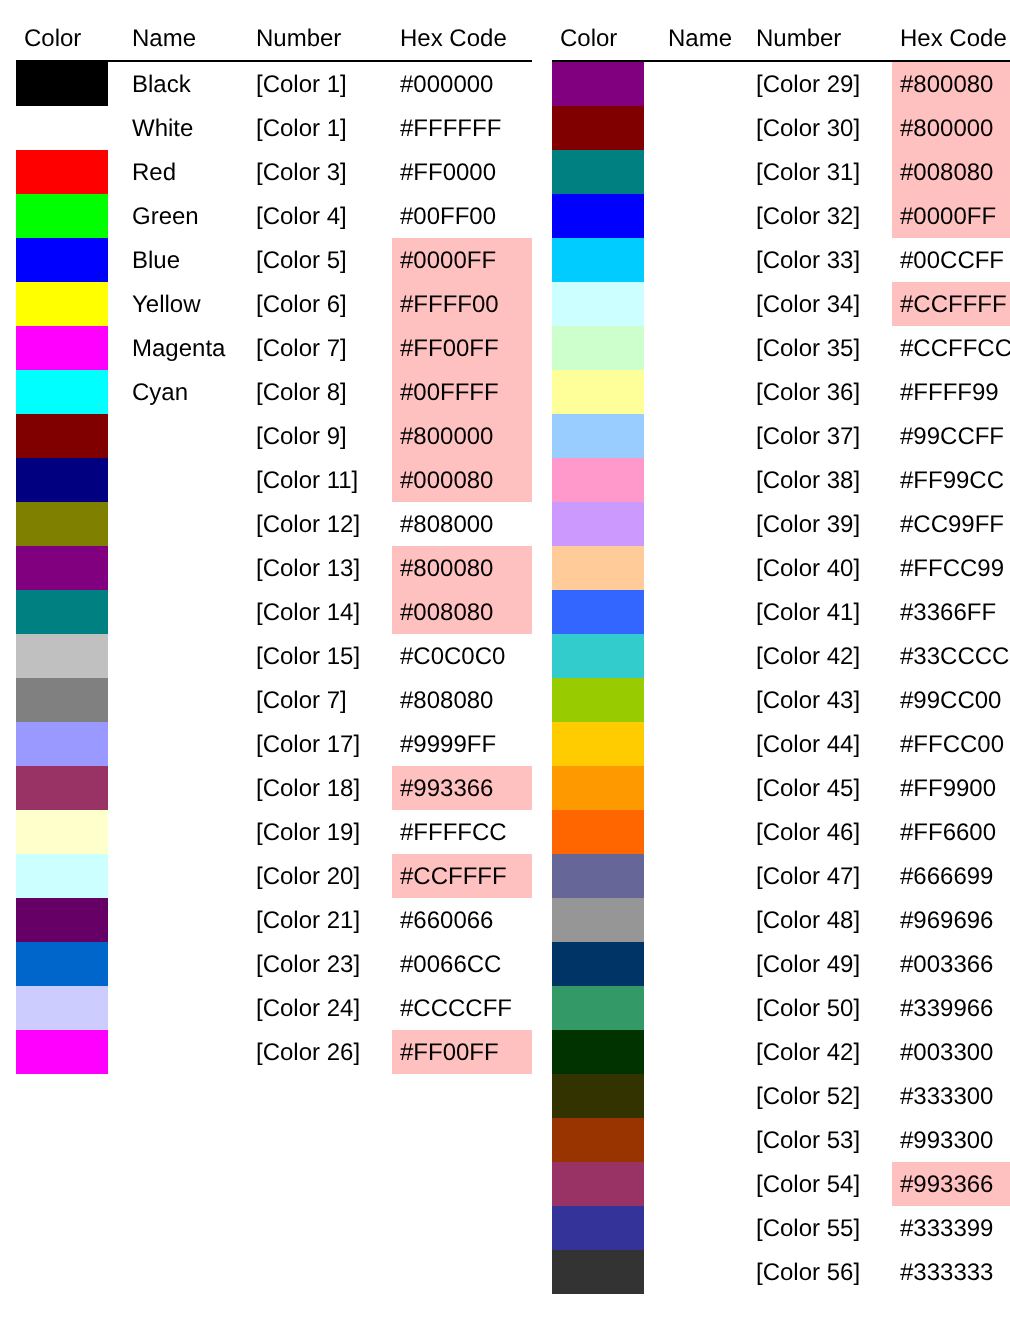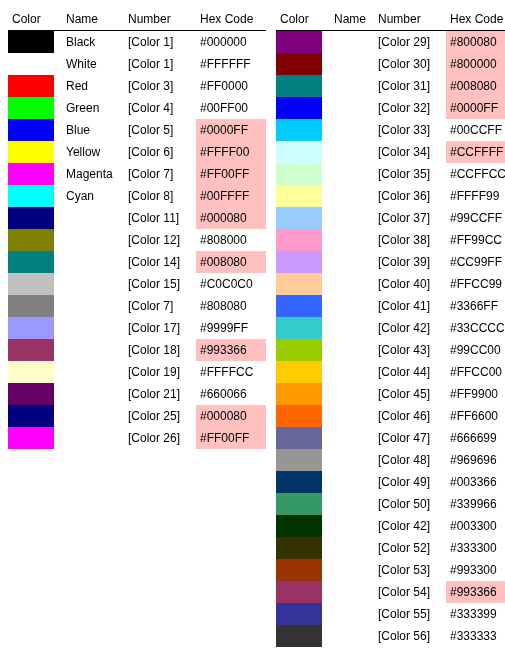--- a/index.html
+++ b/index.html
@@ -94,36 +94,52 @@
           <tr>
             <td class="sw">
               <span class="swatch" style="background: rgb(0, 255, 255);"></span>
             </td>
             <td>Cyan</td>
             <td>[Color 8]</td>
             <td class="hl">#00FFFF</td>
           </tr>
           <tr>
             <td class="sw">
+              <span class="swatch" style="background: rgb(128, 0, 0);"></span>
+            </td>
+            <td></td>
+            <td>[Color 9]</td>
+            <td class="hl">#800000</td>
+          </tr>
+          <tr>
+            <td class="sw">
               <span class="swatch" style="background: rgb(0, 0, 128);"></span>
             </td>
             <td></td>
             <td>[Color 11]</td>
             <td class="hl">#000080</td>
           </tr>
           <tr>
             <td class="sw">
               <span class="swatch" style="background: rgb(128, 128, 0);"></span>
             </td>
             <td></td>
             <td>[Color 12]</td>
             <td>#808000</td>
           </tr>
           <tr>
             <td class="sw">
+              <span class="swatch" style="background: rgb(128, 0, 128);"></span>
+            </td>
+            <td></td>
+            <td>[Color 13]</td>
+            <td class="hl">#800080</td>
+          </tr>
+          <tr>
+            <td class="sw">
               <span class="swatch" style="background: rgb(0, 128, 128);"></span>
             </td>
             <td></td>
             <td>[Color 14]</td>
             <td class="hl">#008080</td>
           </tr>
           <tr>
             <td class="sw">
               <span class="swatch" style="background: rgb(192, 192, 192);"></span>
             </td>
@@ -158,33 +174,49 @@
           <tr>
             <td class="sw">
               <span class="swatch" style="background: rgb(255, 255, 204);"></span>
             </td>
             <td></td>
             <td>[Color 19]</td>
             <td>#FFFFCC</td>
           </tr>
           <tr>
             <td class="sw">
+              <span class="swatch" style="background: rgb(204, 255, 255);"></span>
+            </td>
+            <td></td>
+            <td>[Color 20]</td>
+            <td class="hl">#CCFFFF</td>
+          </tr>
+          <tr>
+            <td class="sw">
               <span class="swatch" style="background: rgb(102, 0, 102);"></span>
             </td>
             <td></td>
             <td>[Color 21]</td>
             <td>#660066</td>
           </tr>
           <tr>
             <td class="sw">
-              <span class="swatch" style="background: rgb(0, 0, 128);"></span>
-            </td>
-            <td></td>
-            <td>[Color 25]</td>
-            <td class="hl">#000080</td>
+              <span class="swatch" style="background: rgb(0, 102, 204);"></span>
+            </td>
+            <td></td>
+            <td>[Color 23]</td>
+            <td>#0066CC</td>
+          </tr>
+          <tr>
+            <td class="sw">
+              <span class="swatch" style="background: rgb(204, 204, 255);"></span>
+            </td>
+            <td></td>
+            <td>[Color 24]</td>
+            <td>#CCCCFF</td>
           </tr>
           <tr>
             <td class="sw">
               <span class="swatch" style="background: rgb(255, 0, 255);"></span>
             </td>
             <td></td>
             <td>[Color 26]</td>
             <td class="hl">#FF00FF</td>
           </tr>
         </tbody>

